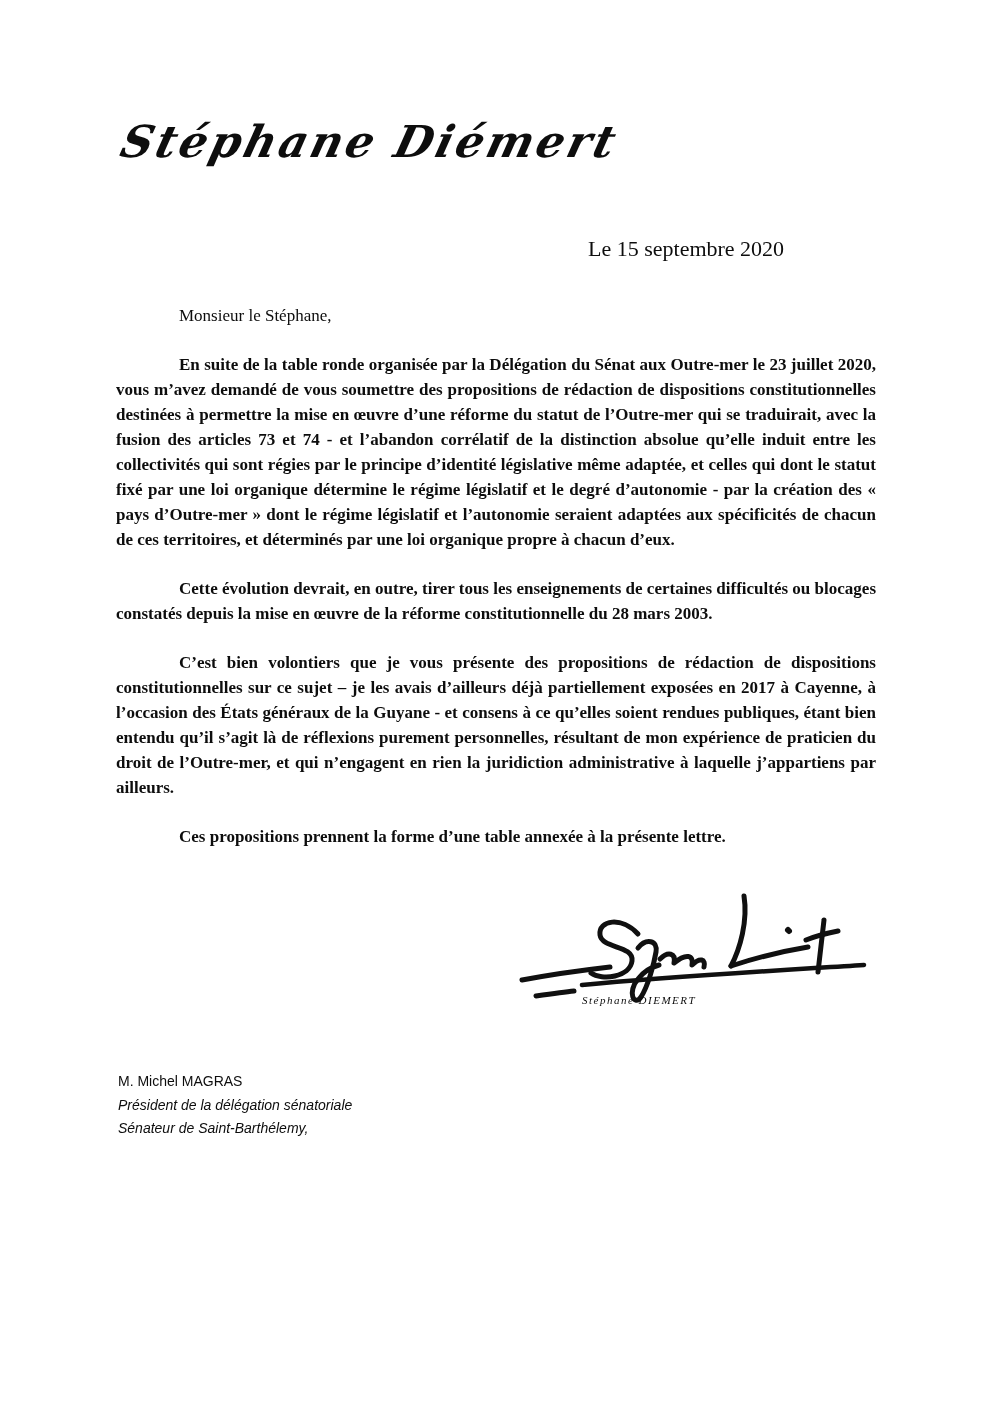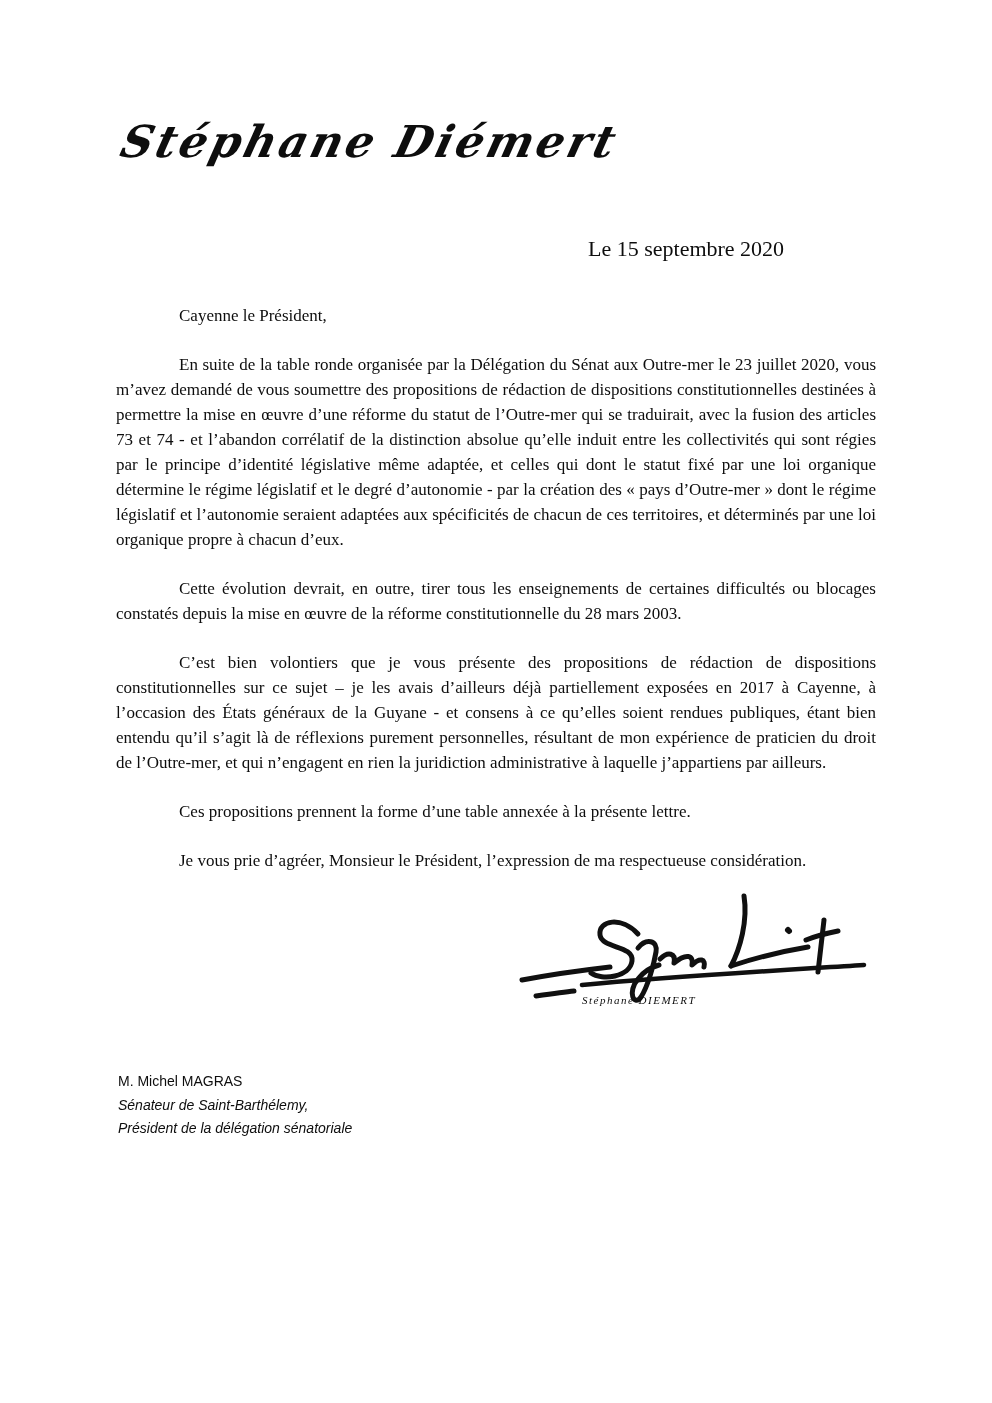--- a/index.html
+++ b/index.html
@@ -41,20 +41,21 @@
     text-align: justify;
   }
   .salutation {
     margin: 0 0 24px 0;
     text-indent: 63px;
     text-align: left;
   }
   .para {
     margin: 0 4px 24px 0;
     text-indent: 63px;
+    font-weight: bold;
   }
   .sig-wrap {
     position: absolute;
     left: 512px;
     top: 888px;
     width: 368px;
   }
   .sig-wrap svg { display: block; }
   .sig-caption {
     margin-top: -16px;
@@ -77,26 +78,25 @@
 </head>
 <body>
 
 <div class="page">
 
   <div class="script-name">Stéphane Diémert</div>
 
   <div class="date">Le 15 septembre 2020</div>
 
   <div class="body-block">
-    <p class="salutation">Cayenne le Président,</p>
+    <p class="salutation">Monsieur le Stéphane,</p>
     <p class="para">En suite de la table ronde organisée par la Délégation du Sénat aux Outre-mer le 23 juillet 2020, vous m’avez demandé de vous soumettre des propositions de rédaction de dispositions constitutionnelles destinées à permettre la mise en œuvre d’une réforme du statut de l’Outre-mer qui se traduirait, avec la fusion des articles 73 et 74 - et l’abandon corrélatif de la distinction absolue qu’elle induit entre les collectivités qui sont régies par le principe d’identité législative même adaptée, et celles qui dont le statut fixé par une loi organique détermine le régime législatif et le degré d’autonomie - par la création des « pays d’Outre-mer » dont le régime législatif et l’autonomie seraient adaptées aux spécificités de chacun de ces territoires,  et déterminés par une loi organique propre à chacun d’eux.</p>
     <p class="para">Cette évolution devrait, en outre, tirer tous les enseignements de certaines difficultés ou blocages constatés depuis la mise en œuvre de la réforme constitutionnelle du 28 mars 2003.</p>
     <p class="para">C’est bien volontiers que je vous présente des propositions de rédaction de dispositions constitutionnelles sur ce sujet – je les avais d’ailleurs déjà partiellement exposées en 2017 à Cayenne, à l’occasion des États généraux de la Guyane - et consens à ce qu’elles soient rendues publiques, étant bien entendu qu’il s’agit là de réflexions purement personnelles, résultant de mon expérience de praticien du droit de l’Outre-mer, et qui n’engagent en rien la juridiction administrative à laquelle j’appartiens par ailleurs.</p>
     <p class="para">Ces propositions prennent la forme d’une table annexée à la présente lettre.</p>
-    <p class="para">Je vous prie d’agréer, Monsieur le Président, l’expression de ma respectueuse considération.</p>
   </div>
 
   <div class="sig-wrap">
     <svg width="368" height="122" viewBox="0 0 368 122" fill="none" stroke="#101010" stroke-width="5" stroke-linecap="round" stroke-linejoin="round" aria-hidden="true">
 
       <path d="M 10 92 C 42 86, 72 82, 98 79"></path>
 
       <path d="M 24 108 C 38 106, 52 104, 62 103"></path>
 
       <path d="M 126 46 C 110 28, 86 32, 88 47 C 90 61, 122 57, 120 73 C 118 89, 90 93, 79 85"></path>
@@ -114,17 +114,17 @@
       <path d="M 312 32 C 310 50, 308 68, 306 84"></path>
       <path d="M 294 52 C 304 48, 316 45, 326 43"></path>
 
       <path d="M 70 97 C 164 88, 274 82, 352 77" stroke-width="4.5"></path>
     </svg>
     <div class="sig-caption">Stéphane DIEMERT</div>
   </div>
 
   <div class="recipient">
     <div>M. Michel MAGRAS</div>
+    <div class="it">Président de la délégation sénatoriale</div>
     <div class="it">Sénateur de Saint-Barthélemy,</div>
-    <div class="it">Président de la délégation sénatoriale</div>
   </div>
 
 </div>
 
 </body></html>

